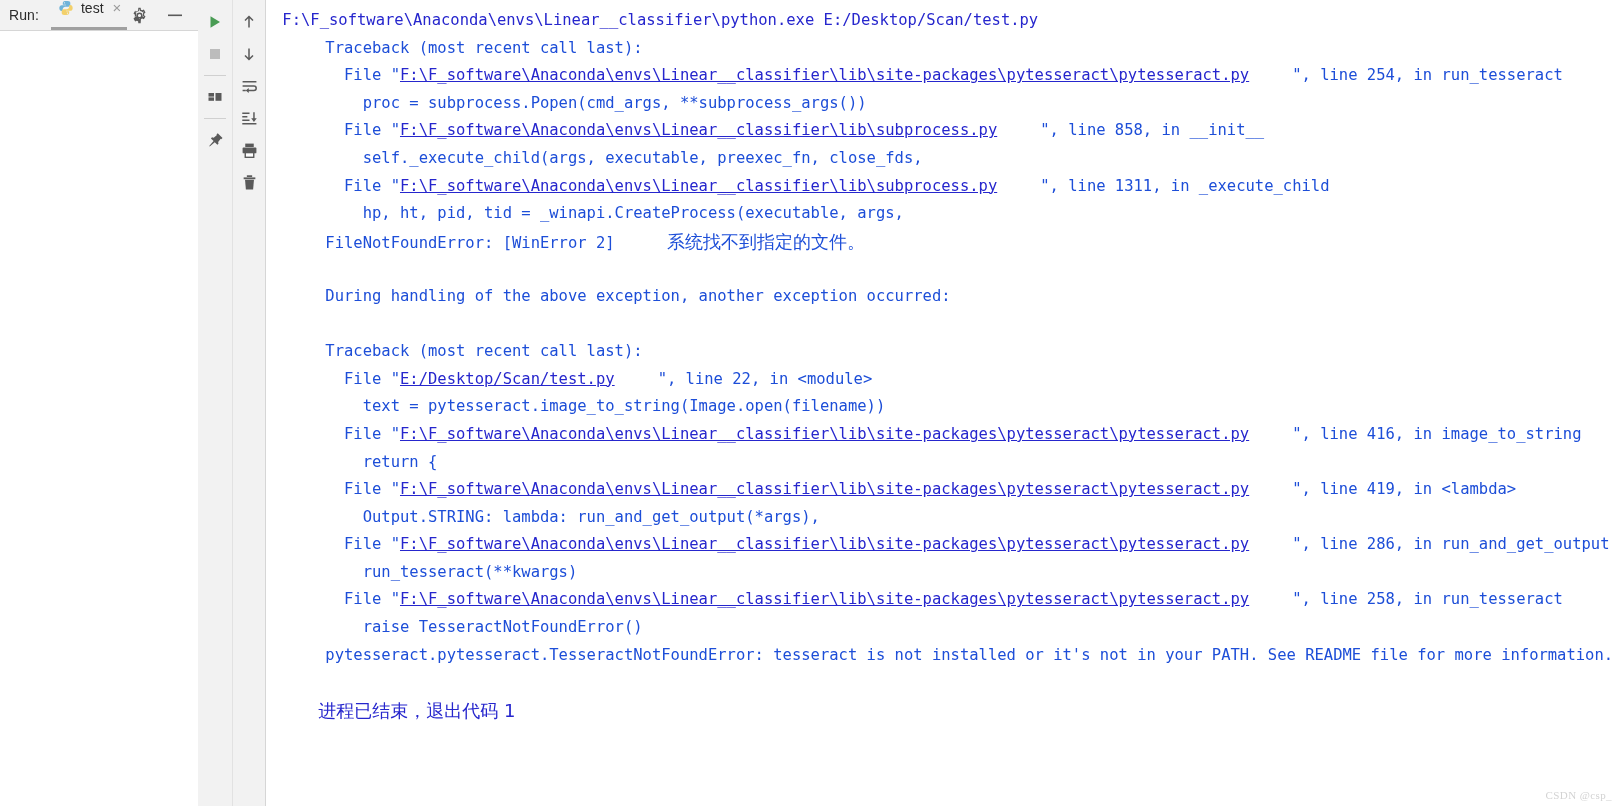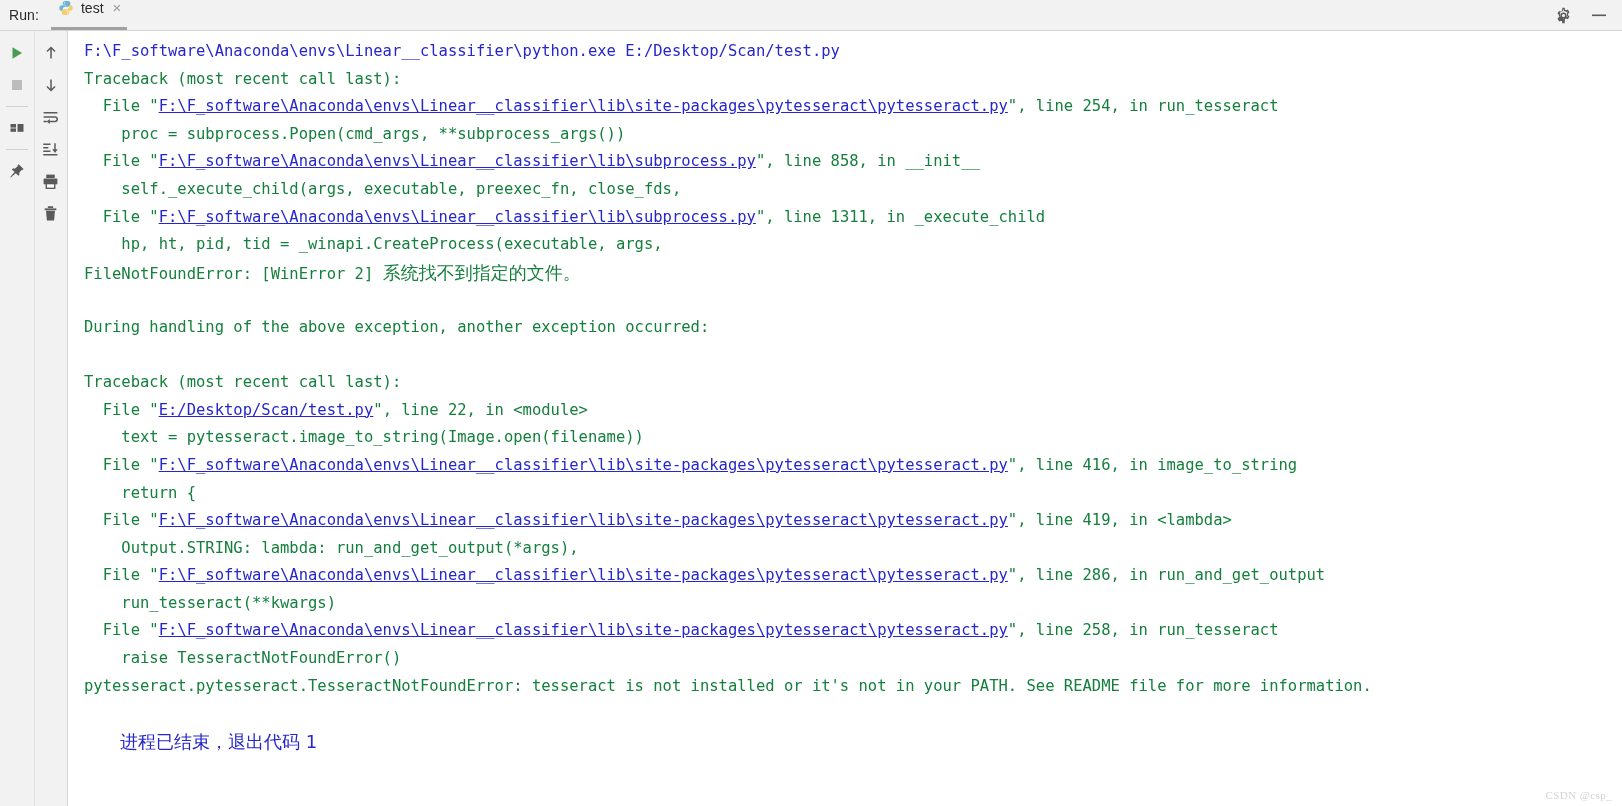--- a/index.html
+++ b/index.html
@@ -10,21 +10,21 @@
     font-family: "Liberation Sans", sans-serif;
     overflow: hidden;
   }
 
   #app {
     position: relative;
     width: 1622px;
     height: 806px;
     background: #ffffff;
     display: flex;
-    flex-direction: column;
+    flex-direction: row;
   }
 
   
   .topbar {
     height: 31px;
     min-height: 31px;
     background: #f2f2f2;
     border-bottom: 1px solid #d6d6d6;
     display: flex;
     align-items: stretch;
@@ -123,21 +123,21 @@
   }
   .lines {
     font-family: "DejaVu Sans Mono", monospace;
     font-size: 15.5px;
     line-height: 27.6px;
     white-space: pre;
     padding-left: 16px;
   }
   .ln { height: 27.6px; }
   .cmd   { color: #2626cd; }
-  .err   { color: #15803d; }
+  .err   { color: #1d4ed8; margin-left: 43px; }
   .exit  { color: #2626cd; margin-left: 36px; }
   .lnk   {
     color: #2626cd;
     text-decoration: underline;
     cursor: pointer;
     text-align: right;
   }
   .cjk {
     font-family: "DejaVu Sans", sans-serif;
     font-size: 18px;

